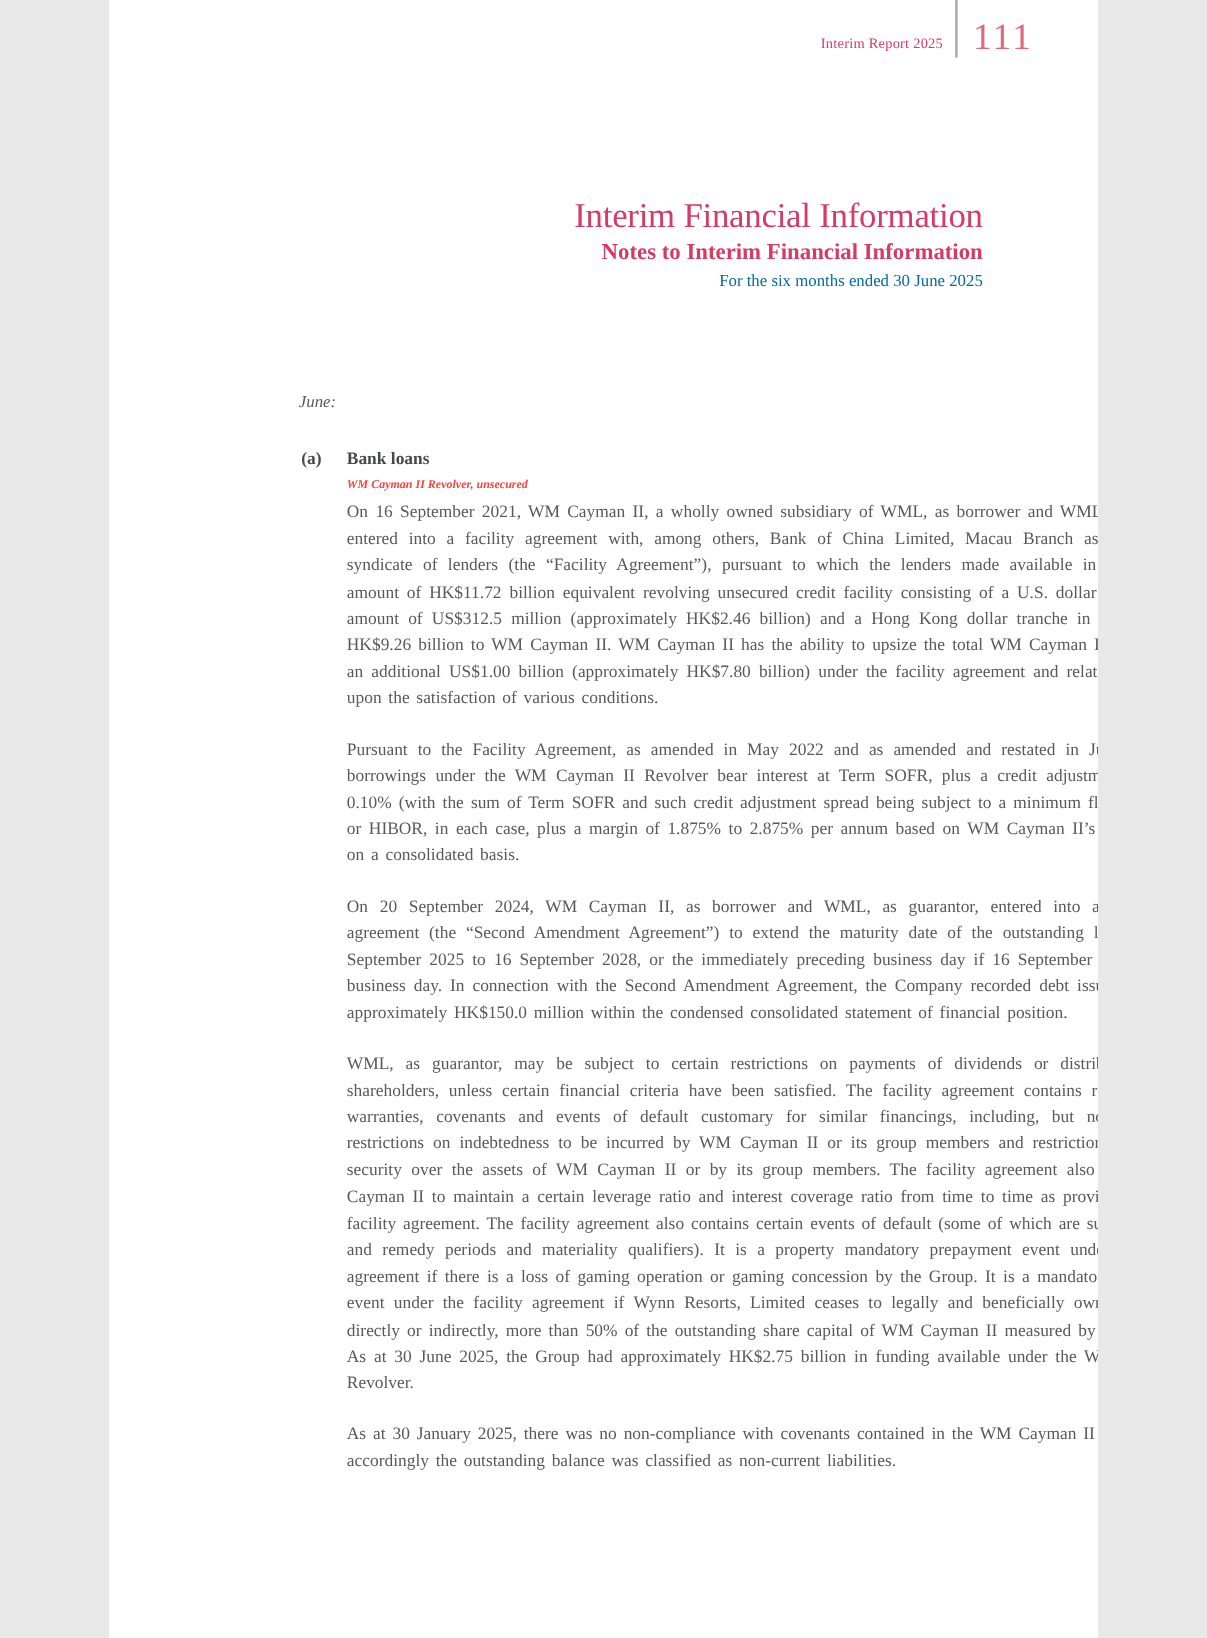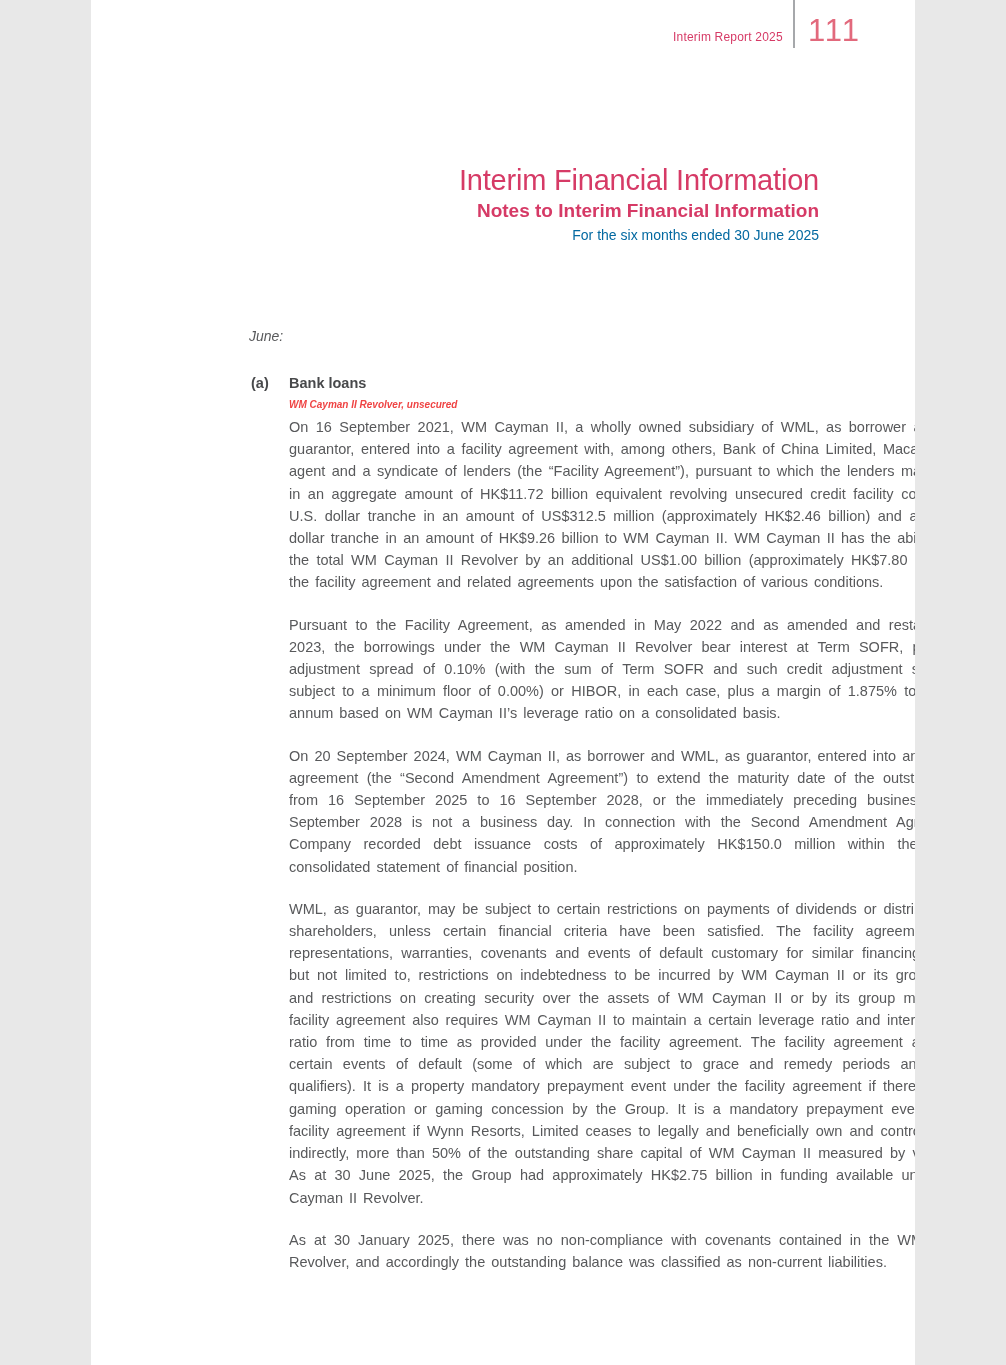--- a/index.html
+++ b/index.html
@@ -1,21 +1,21 @@
 <!DOCTYPE html>
 <html><head>
 <meta charset="utf-8">
 <style>
   html,body{margin:0;padding:0;background:#e8e8e8;}
   .page{
     position:relative;
     width:824px;height:1365px;
     margin:0 auto;
     background:#ffffff;
-    font-family:Liberation Sans, sans-serif;
+    font-family:Liberation Serif, serif;
     color:#58595b;
     overflow:hidden;
   }
 
   
   .running-header{
     position:absolute;top:0;right:54px;
     display:flex;align-items:flex-end;
     height:48px;
   }

